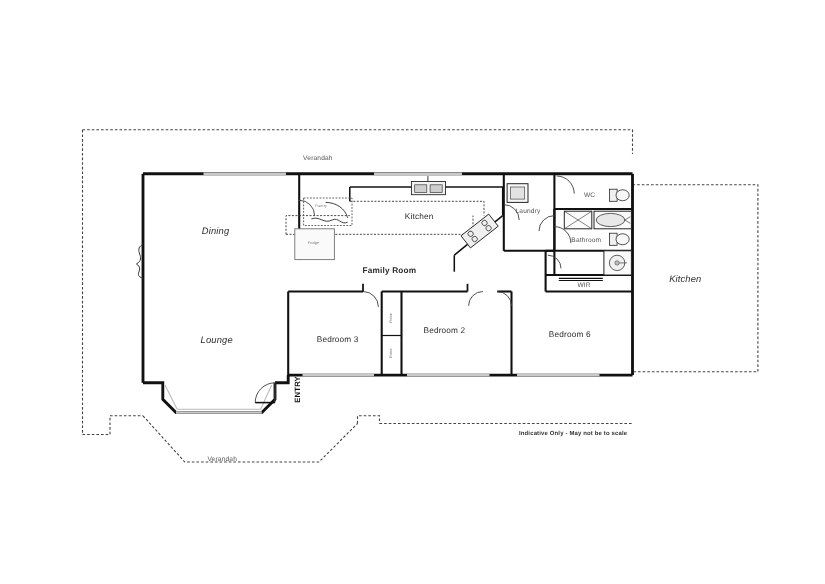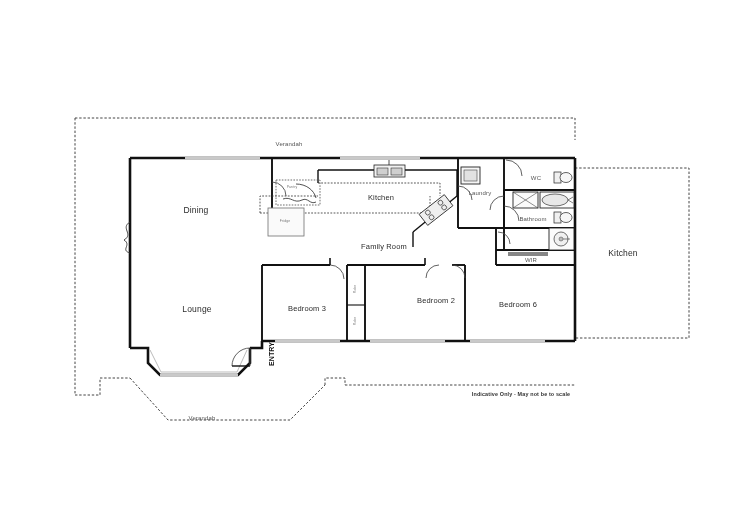--- a/index.html
+++ b/index.html
@@ -28,21 +28,21 @@
   }
   .room-label {
     position: absolute;
     color: #2b2b2b;
     font-size: 8px;
     font-family: "Liberation Sans", sans-serif;
     white-space: nowrap;
     transform: translate(-50%, -50%);
     letter-spacing: 0.15px;
   }
-  .label-lg { font-size: 8.5px; }
+  .label-lg { font-size: 8.5px; font-style: italic; }
   .label-md { font-size: 7.5px; }
   .label-sm { font-size: 6px; color: #555; }
   .label-xs { font-size: 3.4px; color: #777; }
   .label-note {
     font-size: 5.4px;
     font-weight: bold;
     color: #333;
   }
   .label-entry {
     font-size: 7px;
@@ -251,35 +251,35 @@
       <line x1="425" y1="265" x2="425" y2="258"></line>
     </g>
   </svg>
 
   <div class="room-label label-lg" style="left:196px; top:210px;">Dining</div>
 
   <div class="room-label label-lg" style="left:197px; top:309px;text-align:right;">Lounge</div>
 
   <div class="room-label label-md" style="left:381px; top:197px;">Kitchen</div>
 
-  <div class="room-label label-md" style="left:384px; top:246px;">Family Room</div>
+  <div class="room-label label-md" style="left:354px; top:246px;font-weight:bold;">Family Room</div>
 
   <div class="room-label label-sm" style="left:480px; top:193px;">Laundry</div>
 
   <div class="room-label label-sm" style="left:536px; top:178px;">WC</div>
 
   <div class="room-label label-sm" style="left:533px; top:219px;">Bathroom</div>
 
   <div class="room-label label-sm" style="left:531px; top:260px;">WIR</div>
 
   <div class="room-label label-lg" style="left:623px; top:253px;">Kitchen</div>
 
   <div class="room-label label-md" style="left:307px; top:308px;">Bedroom 3</div>
 
-  <div class="room-label label-md" style="left:404px; top:300px;margin-left:32px;">Bedroom 2</div>
+  <div class="room-label label-md" style="left:404px; top:300px;">Bedroom 2</div>
 
   <div class="room-label label-md" style="left:518px; top:304px;">Bedroom 6</div>
 
   <div class="room-label label-sm" style="left:289px; top:144px;">Verandah</div>
 
   <div class="room-label label-sm" style="left:202px; top:418px;">Verandah</div>
 
   <div class="room-label label-xs" style="left:292px; top:187px;">Pantry</div>
 
   <div class="room-label label-xs" style="left:285px; top:221px;">Fridge</div>

